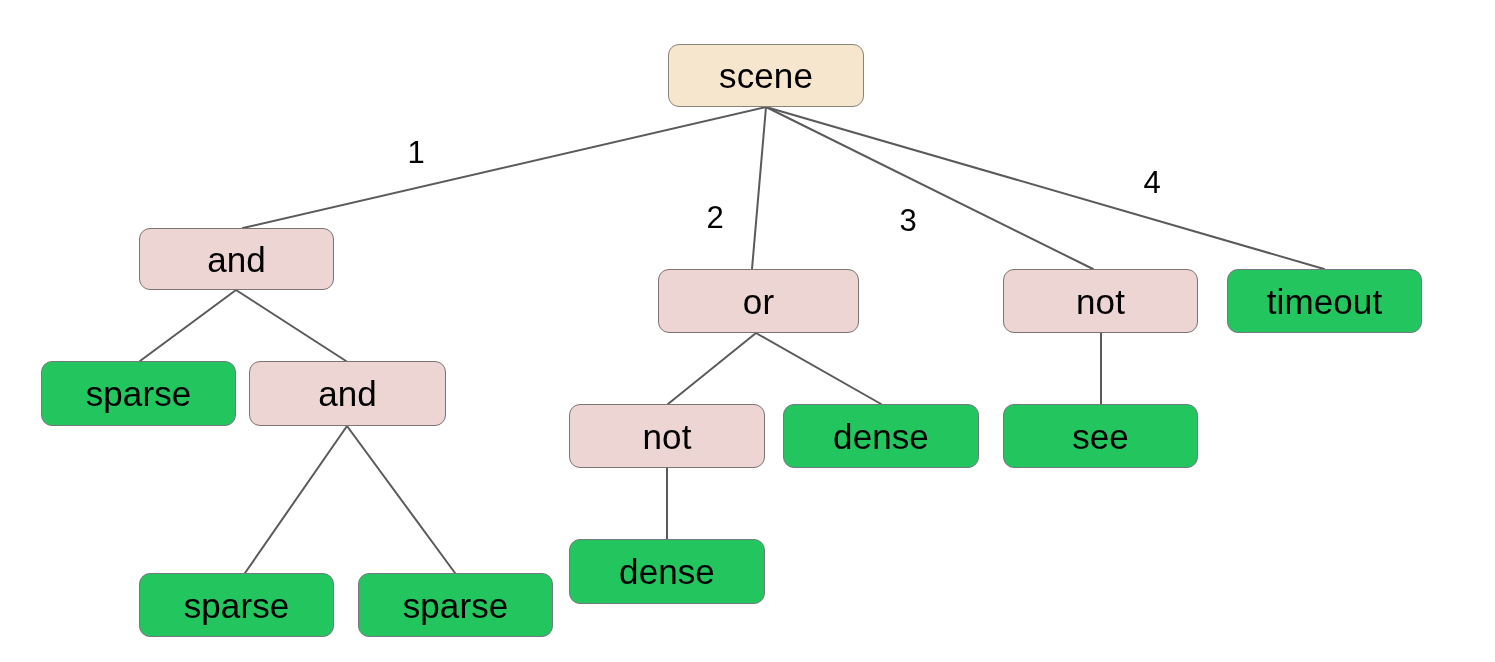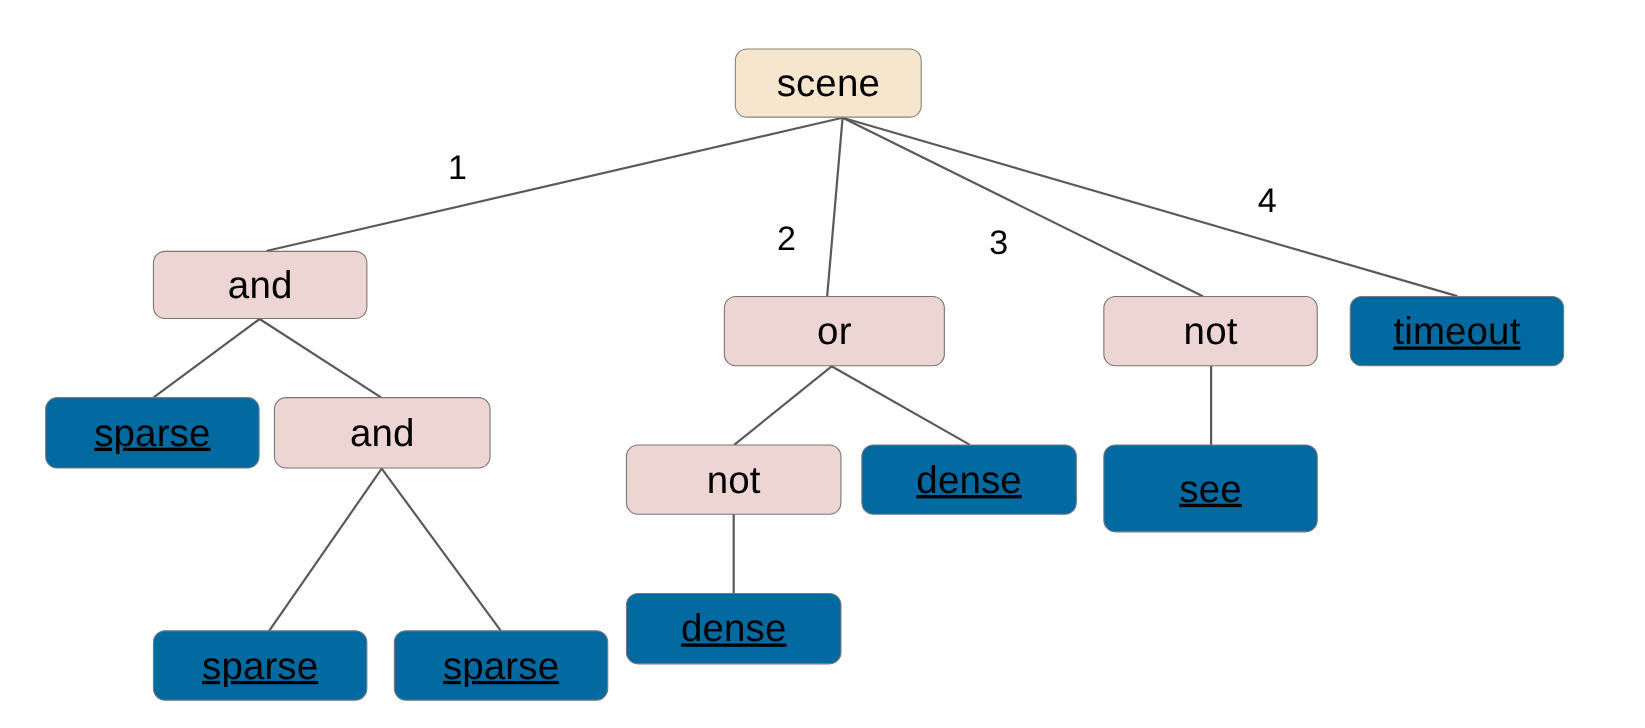--- a/index.html
+++ b/index.html
@@ -35,21 +35,21 @@
     align-items: center;
     justify-content: center;
     color: #000000;
     font-size: 35px;
     line-height: 1;
     letter-spacing: 0.1px;
     white-space: nowrap;
   }
   .node.root   { background: #f5e6cd; border-color: #8a8378; }
   .node.op     { background: #edd5d3; border-color: #7d7472; }
-  .node.leaf   { background: #0369a1; border-color: #74797f; text-decoration: underline; }
+  .node.leaf   { background: #22c55e; border-color: #74797f; }
   .edge-label {
     position: absolute;
     color: #000000;
     font-size: 31px;
     line-height: 1;
     white-space: nowrap;
     transform: translate(-50%, -50%);
   }
 </style>
 </head>
@@ -64,30 +64,30 @@
       <line x1="236" y1="290" x2="140" y2="361" stroke="#5a5a5a" stroke-width="2" stroke-linecap="round"></line>
       <line x1="236" y1="290" x2="346" y2="361" stroke="#5a5a5a" stroke-width="2" stroke-linecap="round"></line>
       <line x1="347" y1="426" x2="245" y2="573" stroke="#5a5a5a" stroke-width="2" stroke-linecap="round"></line>
       <line x1="347" y1="426" x2="455" y2="573" stroke="#5a5a5a" stroke-width="2" stroke-linecap="round"></line>
       <line x1="756" y1="333" x2="668" y2="404" stroke="#5a5a5a" stroke-width="2" stroke-linecap="round"></line>
       <line x1="756" y1="333" x2="881" y2="404" stroke="#5a5a5a" stroke-width="2" stroke-linecap="round"></line>
       <line x1="667" y1="468" x2="667" y2="539" stroke="#5a5a5a" stroke-width="2" stroke-linecap="round"></line>
       <line x1="1101" y1="333" x2="1101" y2="404" stroke="#5a5a5a" stroke-width="2" stroke-linecap="round"></line>
     </svg>
   <div id="node-layer">
-      <div class="node root" style="left: 668px; top: 44px; width: 170px; height: 63px;">scene</div>
+      <div class="node root" style="left: 668px; top: 44px; width: 196px; height: 63px;">scene</div>
       <div class="node op" style="left: 139px; top: 228px; width: 195px; height: 62px;">and</div>
       <div class="node op" style="left: 658px; top: 269px; width: 201px; height: 64px;">or</div>
       <div class="node op" style="left: 1003px; top: 269px; width: 195px; height: 64px;">not</div>
       <div class="node leaf" style="left: 1227px; top: 269px; width: 195px; height: 64px;">timeout</div>
       <div class="node leaf" style="left: 41px; top: 361px; width: 195px; height: 65px;">sparse</div>
       <div class="node op" style="left: 249px; top: 361px; width: 197px; height: 65px;">and</div>
       <div class="node op" style="left: 569px; top: 404px; width: 196px; height: 64px;">not</div>
       <div class="node leaf" style="left: 783px; top: 404px; width: 196px; height: 64px;">dense</div>
-      <div class="node leaf" style="left: 1003px; top: 404px; width: 195px; height: 80px;">see</div>
+      <div class="node leaf" style="left: 1003px; top: 404px; width: 195px; height: 64px;">see</div>
       <div class="node leaf" style="left: 569px; top: 539px; width: 196px; height: 65px;">dense</div>
       <div class="node leaf" style="left: 139px; top: 573px; width: 195px; height: 64px;">sparse</div>
       <div class="node leaf" style="left: 358px; top: 573px; width: 195px; height: 64px;">sparse</div>
     </div>
   <div id="label-layer">
       <div class="edge-label" style="left: 416px; top: 152px;">1</div>
       <div class="edge-label" style="left: 715px; top: 217px;">2</div>
       <div class="edge-label" style="left: 908px; top: 220px;">3</div>
       <div class="edge-label" style="left: 1152px; top: 182px;">4</div>
     </div>

